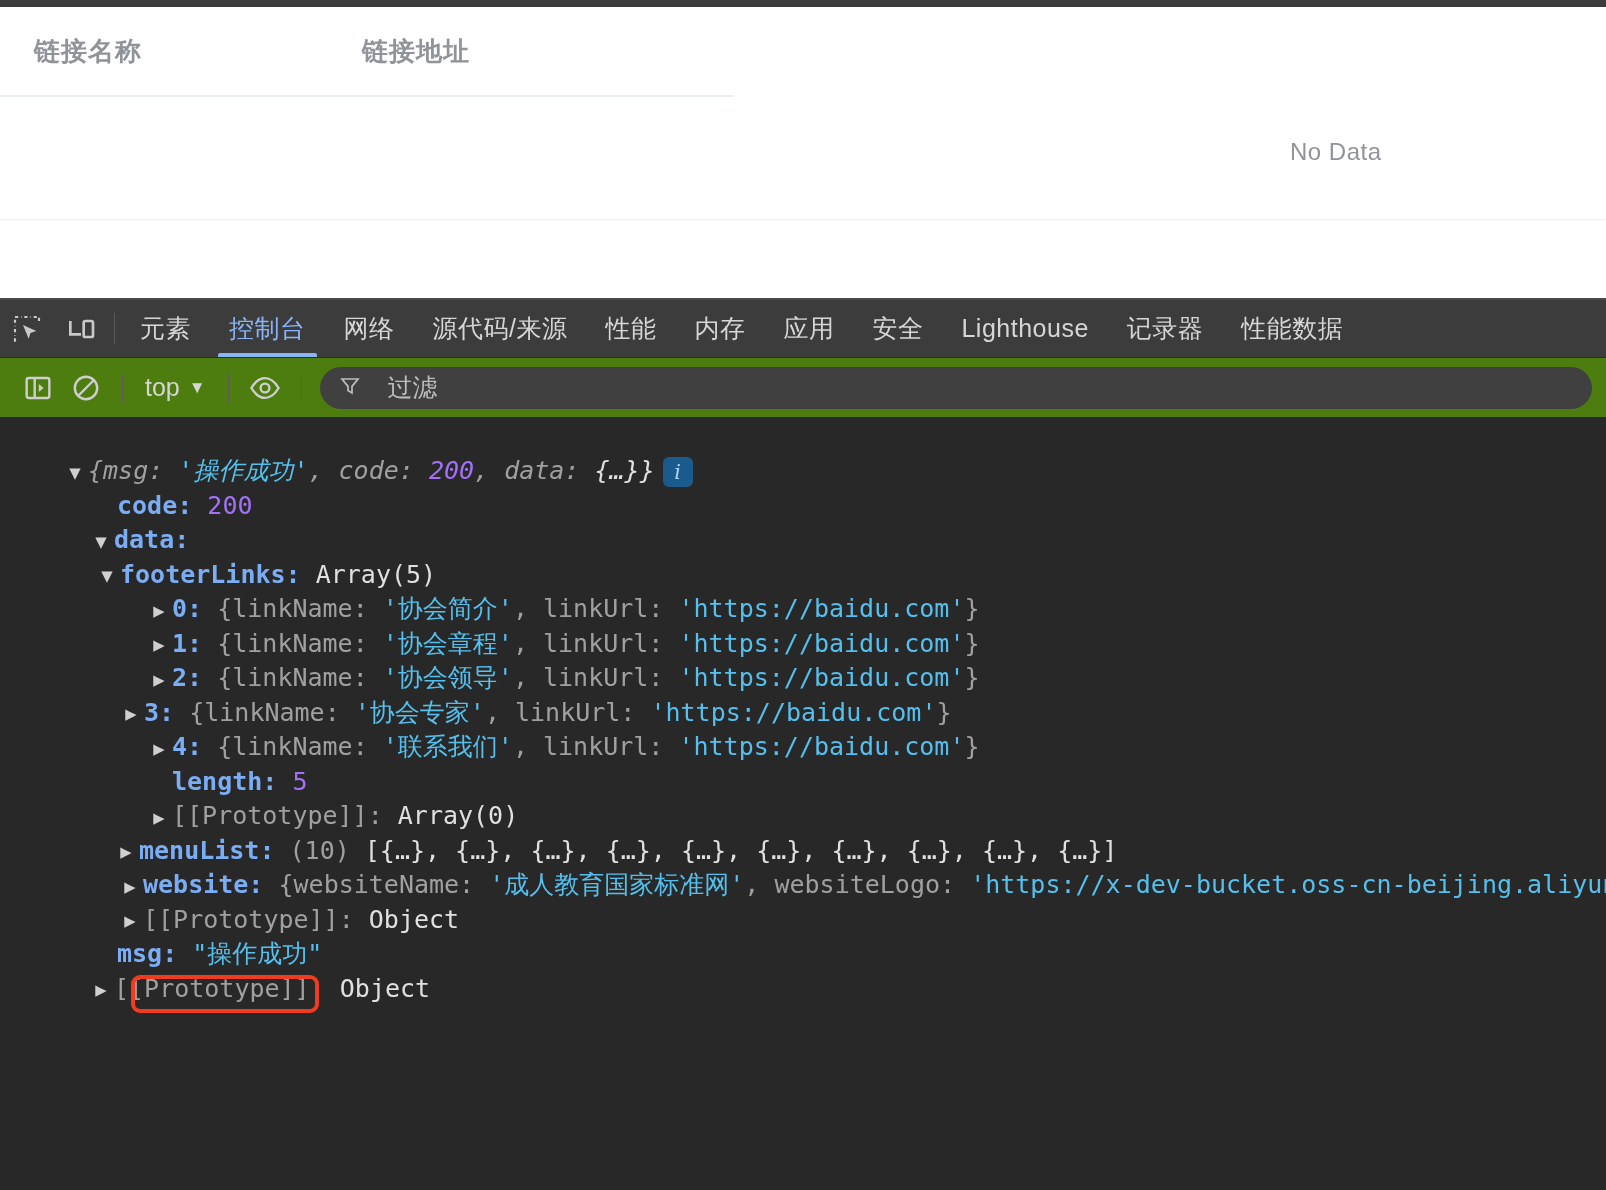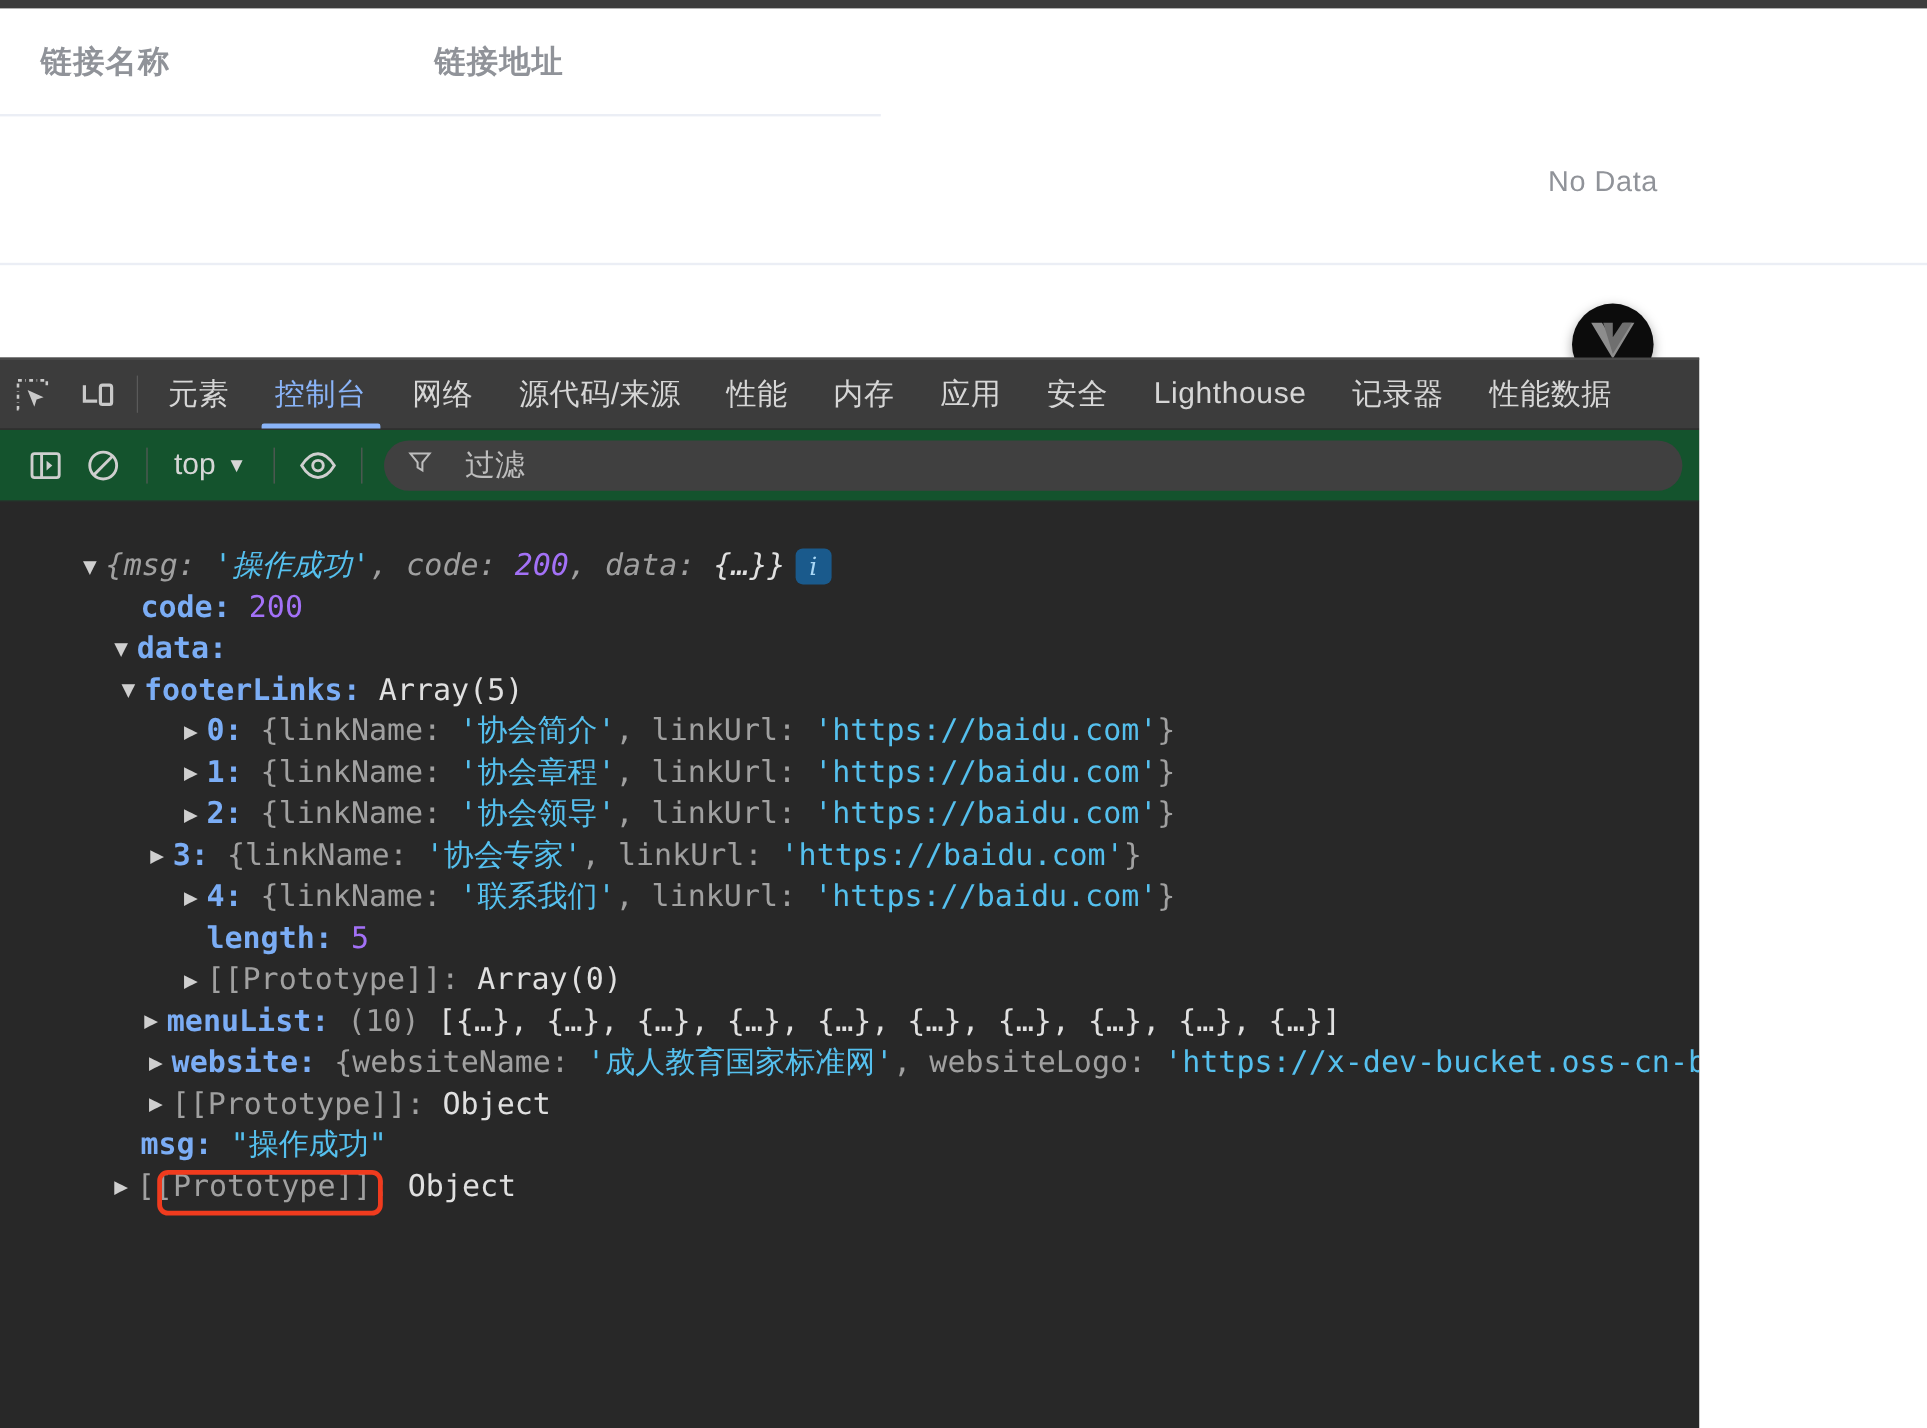--- a/index.html
+++ b/index.html
@@ -10,21 +10,21 @@
     overflow: hidden;
     background: #ffffff;
     font-family: "Liberation Sans", sans-serif;
   }
 
   
   #app-area {
     position: absolute;
     left: 0; top: 0;
     width: 1606px;
-    height: 300px;
+    height: 220px;
     background: #ffffff;
     overflow: hidden;
   }
   #topbar-strip {
     position: absolute;
     left: 0; top: 0;
     width: 1606px; height: 7px;
     background: #3c3c3c;
   }
   .table-head {
@@ -75,21 +75,21 @@
     align-items: flex-start;
     justify-content: center;
     padding-top: 14px;
   }
   #vue-fab svg { display: block; }
 
   
   #devtools {
     position: absolute;
     left: 0; top: 298px;
-    width: 1416px;
+    width: 1606px;
     height: 892px;
     background: #282828;
     border-top: 2px solid #4a4a4a;
     overflow: hidden;
   }
 
   
   #tabstrip {
     position: relative;
     height: 58px;
@@ -124,21 +124,21 @@
     position: absolute;
     left: 8px; right: 8px; bottom: 0;
     height: 4px;
     background: #8ab4f8;
     border-radius: 2px 2px 0 0;
   }
 
   
   #console-toolbar {
     height: 60px;
-    background: #14532d;
+    background: #4d7c0f;
     display: flex;
     align-items: center;
     border-bottom: 1px solid #2b2b2b;
     padding-left: 14px;
   }
   .ct-btn {
     width: 48px; height: 48px;
     display: flex; align-items: center; justify-content: center;
     color: #cfcfcf;
   }

